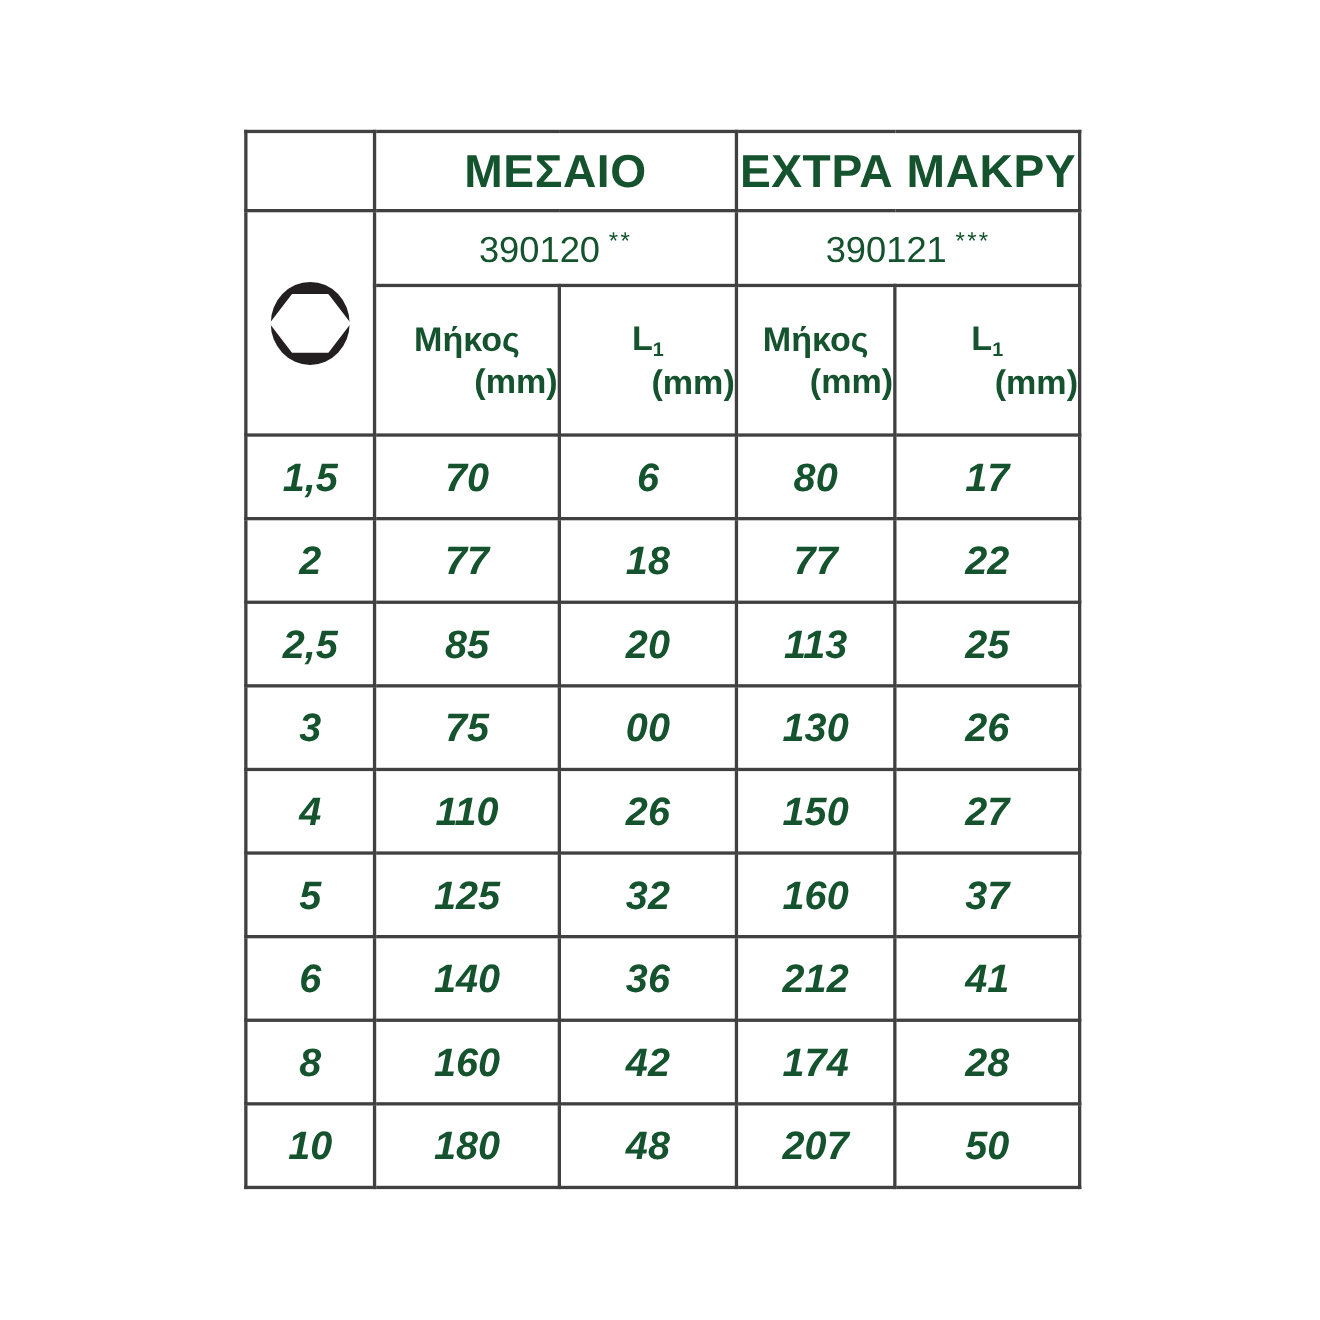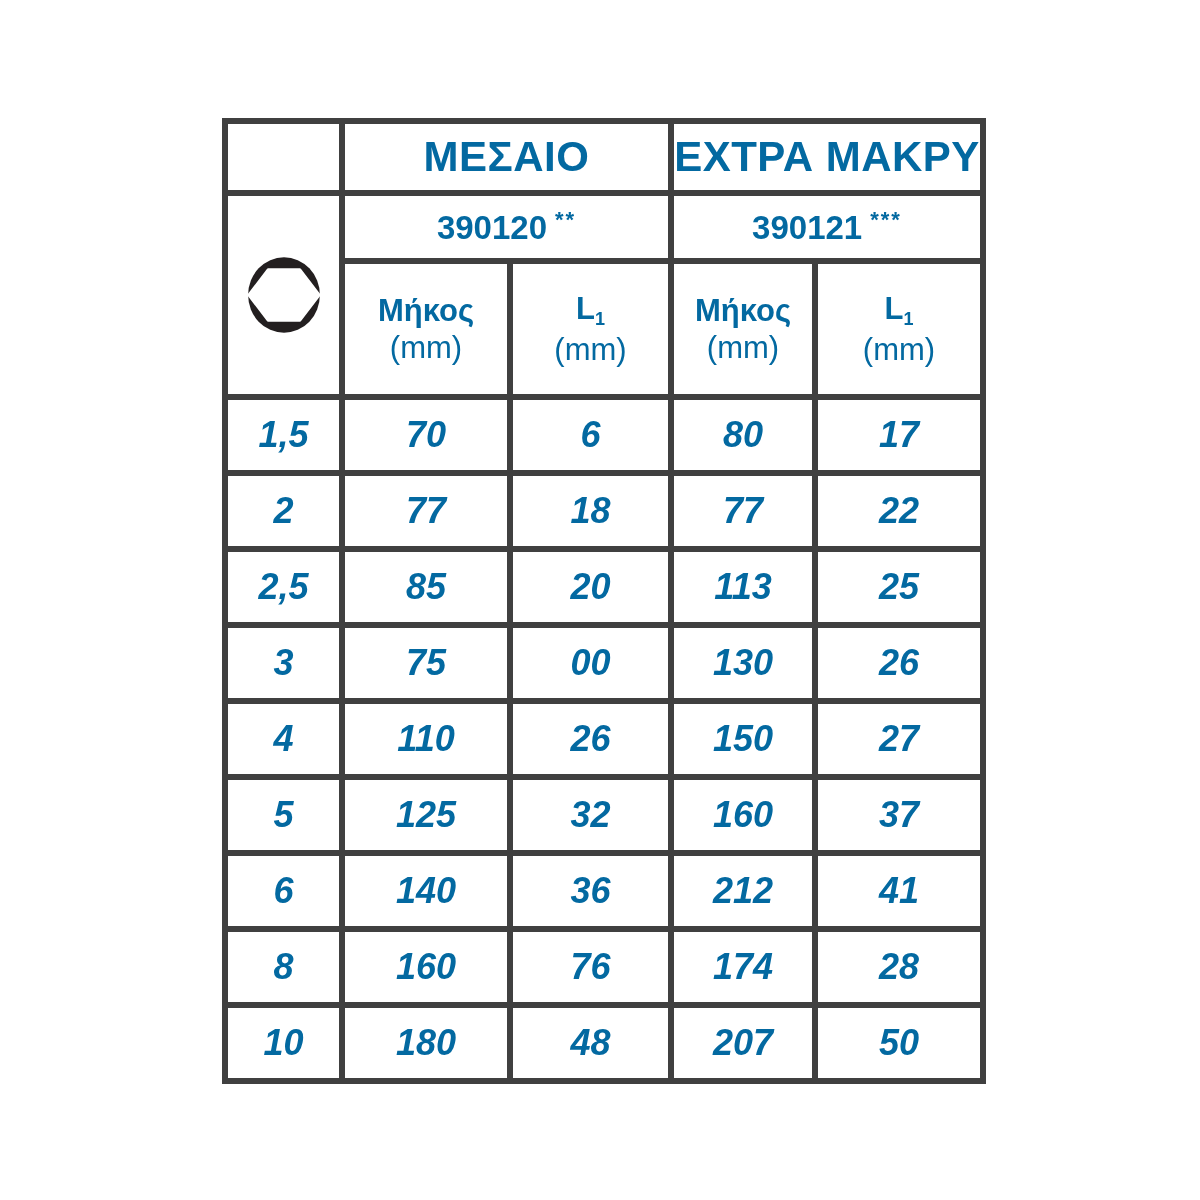--- a/index.html
+++ b/index.html
@@ -20,49 +20,49 @@
   table.spec {
     position: absolute;
     left: 222px;
     top: 118px;
     width: 758px;
     height: 960px;
     border-collapse: collapse;
     table-layout: fixed;
   }
   table.spec td {
-    border: 6px solid #404040;
+    border: 3px solid #404040;
     text-align: center;
     vertical-align: middle;
-    color: #0369a1;
+    color: #14532d;
     background: #ffffff;
     padding: 0;
     overflow: hidden;
   }
   td.group-title {
     font-size: 42px;
     font-weight: bold;
     letter-spacing: 0.5px;
   }
   td.code-cell {
     font-size: 33px;
-    font-weight: bold;
+    font-weight: normal;
   }
   .star-sup {
     font-size: 22px;
     vertical-align: 12px;
     letter-spacing: 2px;
     margin-left: 8px;
   }
   td.subhead {
     font-size: 31px;
     font-weight: bold;
     line-height: 1.2;
   }
-  td.subhead .unit { font-weight: normal; }
+  td.subhead .unit { font-weight: bold; text-align: right; }
   .l1-sub {
     font-size: 18px;
     vertical-align: -6px;
   }
   td.size-cell, td.value-cell {
     font-size: 36px;
     font-weight: bold;
     font-style: italic;
   }
   .hex-icon-wrap {
@@ -177,21 +177,21 @@
     <tr class="row-data">
       <td class="size-cell">6</td>
       <td class="value-cell">140</td>
       <td class="value-cell">36</td>
       <td class="value-cell">212</td>
       <td class="value-cell">41</td>
     </tr>
     <tr class="row-data">
       <td class="size-cell">8</td>
       <td class="value-cell">160</td>
-      <td class="value-cell">76</td>
+      <td class="value-cell">42</td>
       <td class="value-cell">174</td>
       <td class="value-cell">28</td>
     </tr>
     <tr class="row-data">
       <td class="size-cell">10</td>
       <td class="value-cell">180</td>
       <td class="value-cell">48</td>
       <td class="value-cell">207</td>
       <td class="value-cell">50</td>
     </tr>

